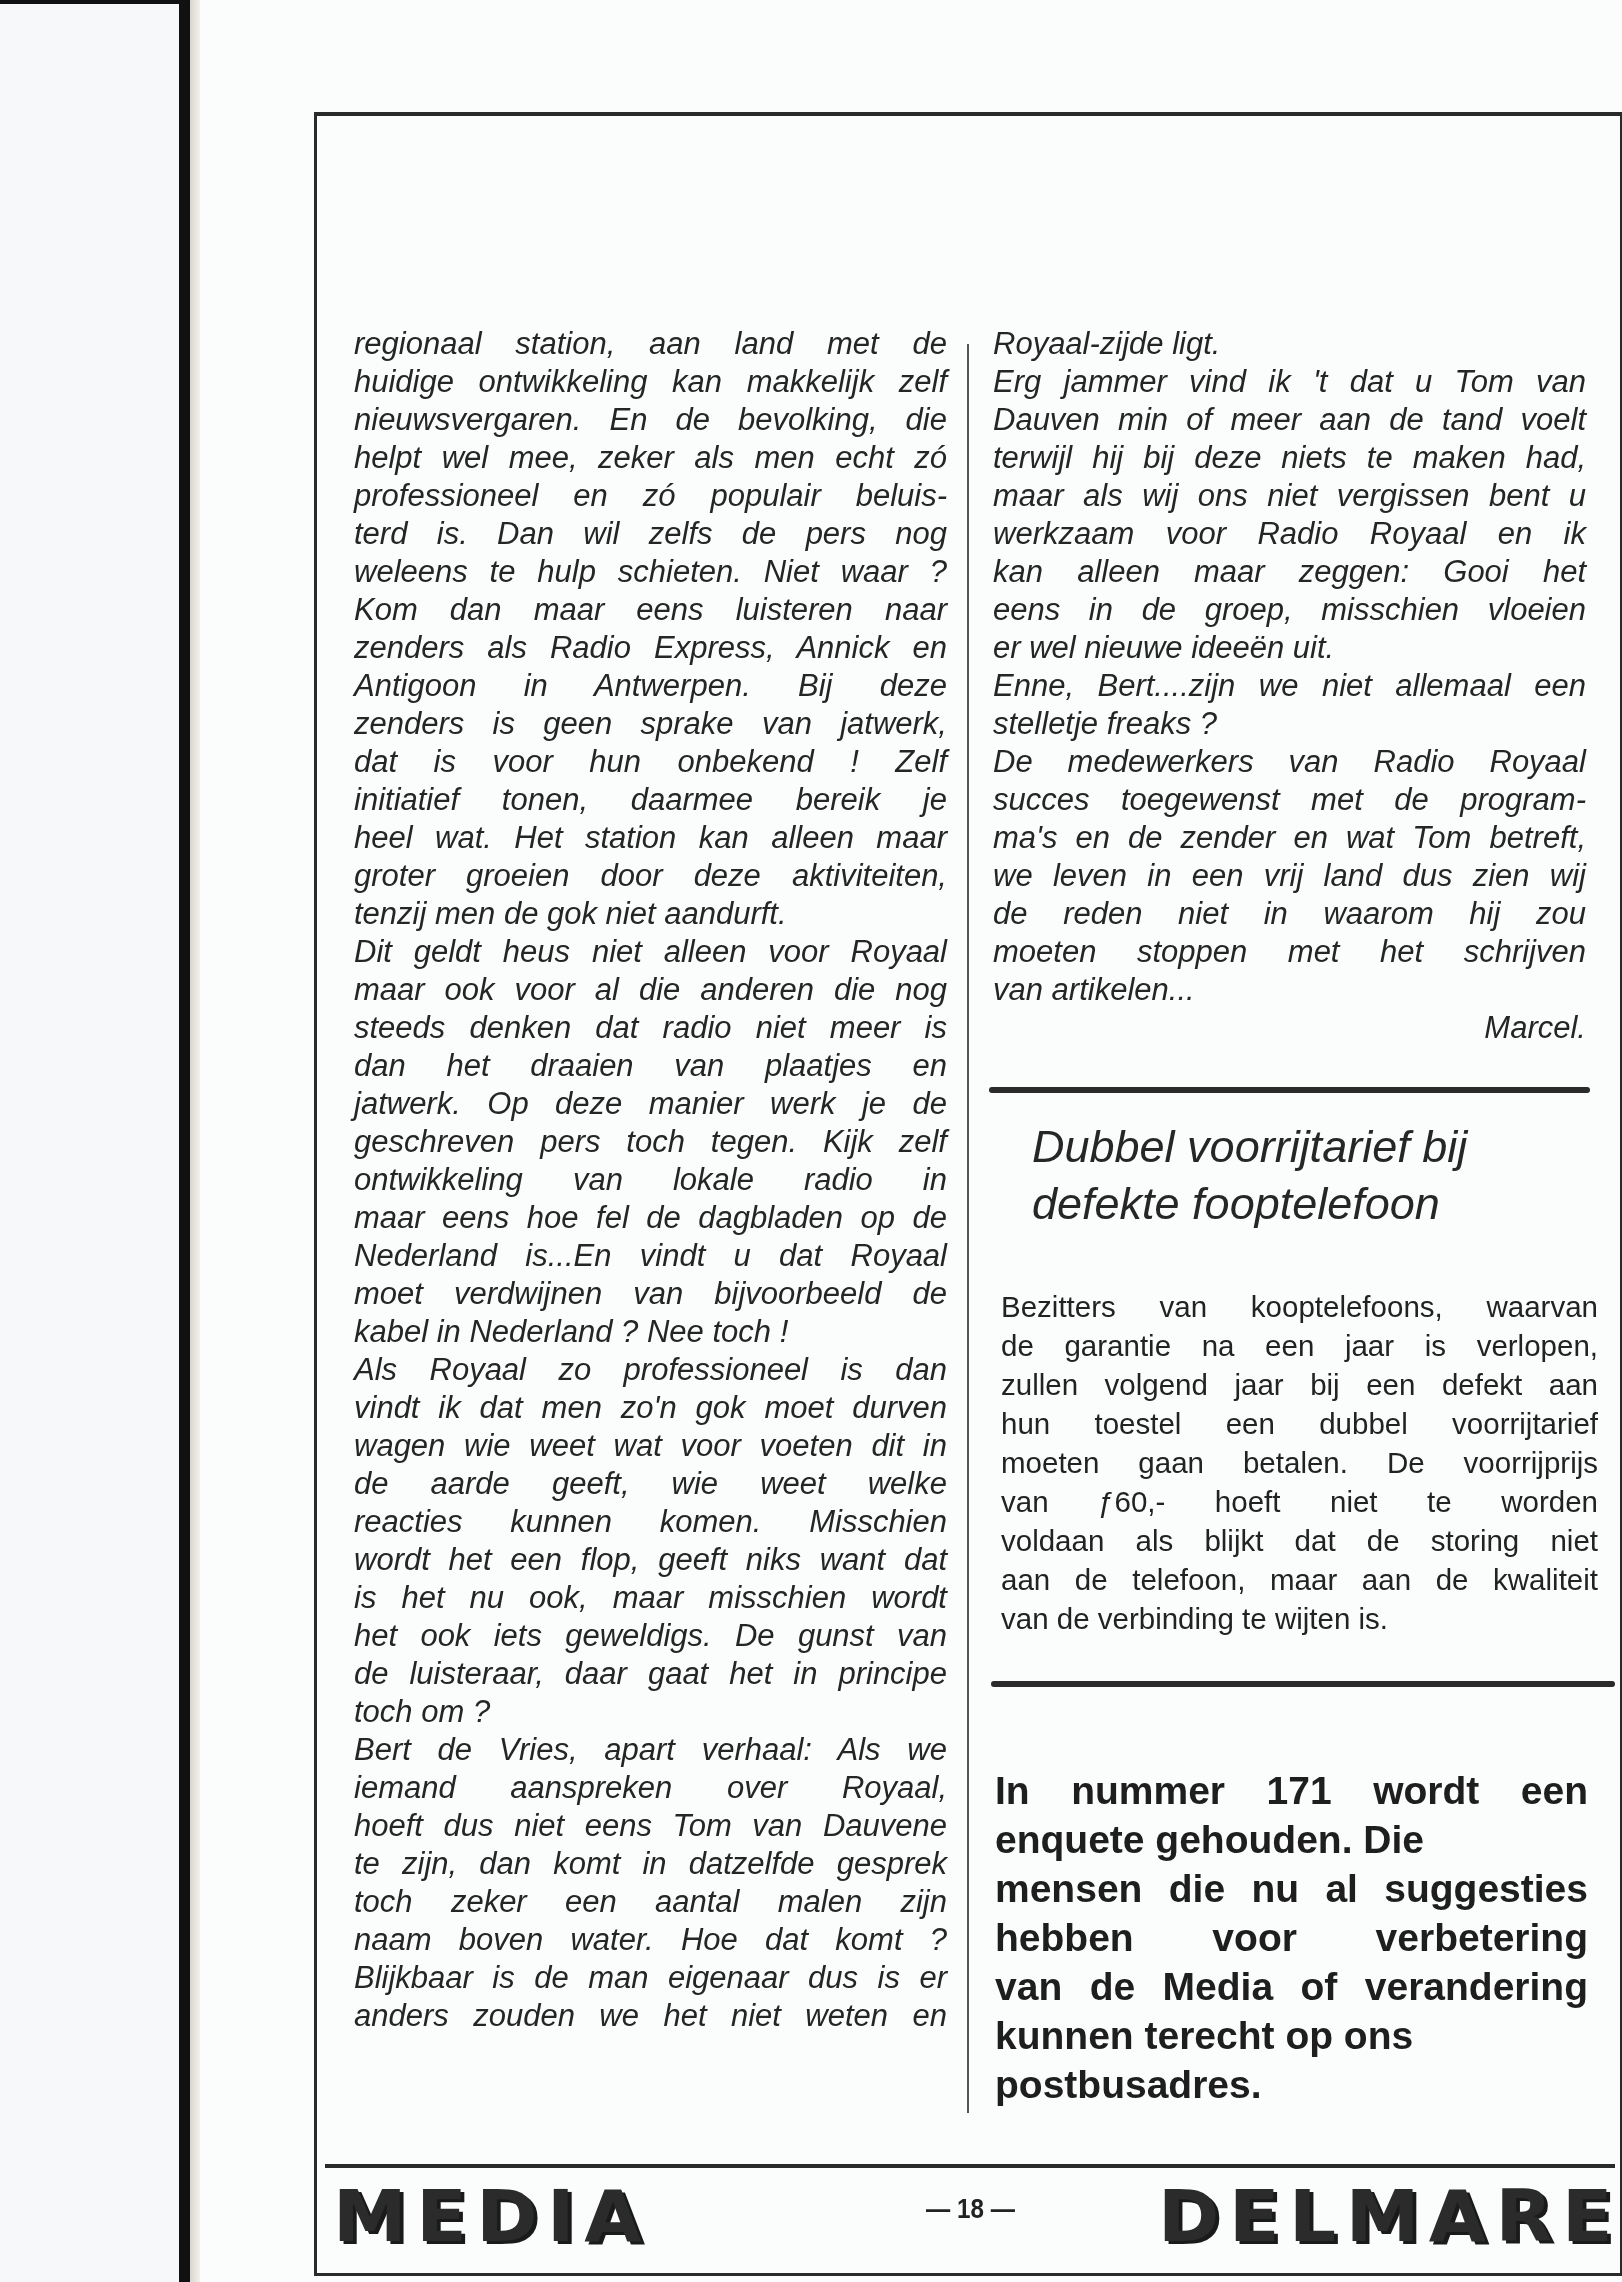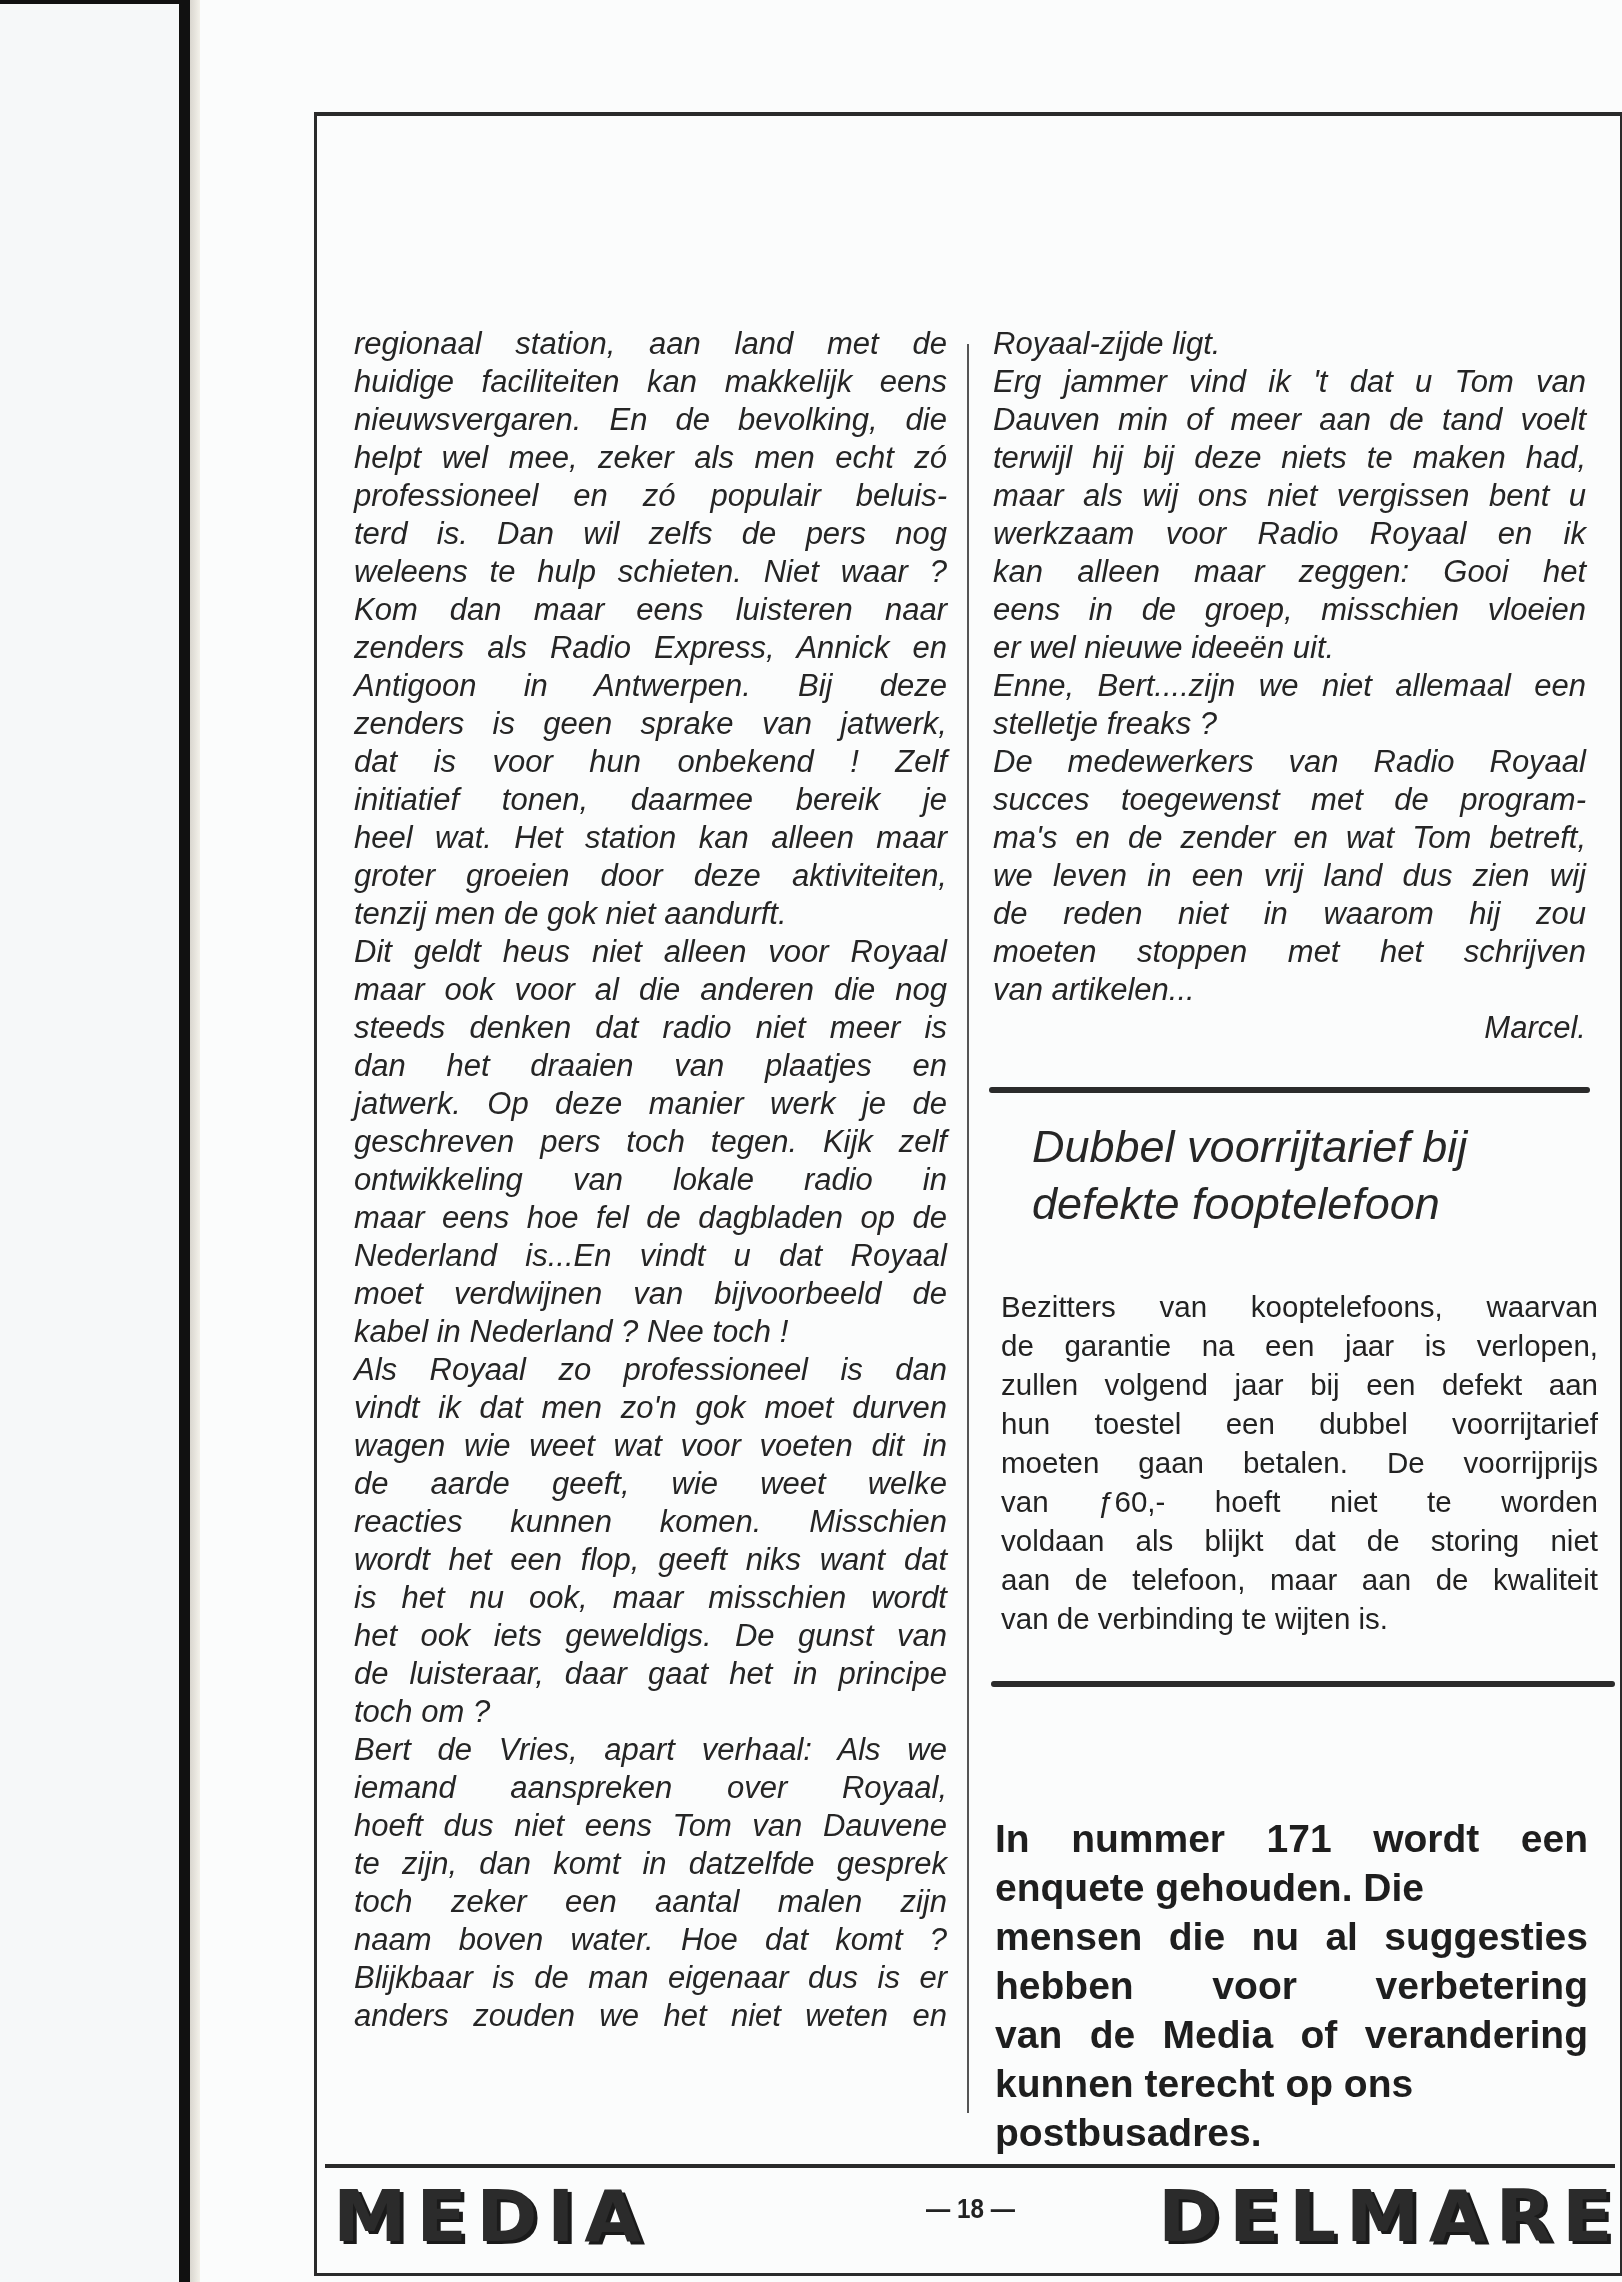--- a/index.html
+++ b/index.html
@@ -42,21 +42,21 @@
       margin: 0;
     }
     .article {
       position: absolute; left: 1001px; top: 1287px; width: 597px;
       font-size: 29.5px; line-height: 39px; color: #222;
     }
     .article .line { display: block; white-space: nowrap; text-align: justify; text-align-last: justify; }
     .article .last { text-align-last: left; }
     .notice {
       position: absolute; left: 995px; top: 1766px; width: 593px;
-      font-size: 39px; line-height: 49px; font-weight: bold; color: #1e1e1e; margin-top: 48px;
+      font-size: 39px; line-height: 49px; font-weight: bold; color: #1e1e1e;
     }
     .notice .line { display: block; white-space: nowrap; text-align: justify; text-align-last: justify; }
     .notice .last { text-align-last: left; }
 
     .footer-rule { position: absolute; left: 325px; top: 2164px; width: 1290px; height: 3.8px; background: #2a2a2a; }
     .masthead {
       position: absolute; top: 2178px; height: 76px;
       font-family: "DejaVu Sans", sans-serif; font-weight: bold; font-size: 74px; line-height: 76px;
       letter-spacing: 9.5px; color: #2b2b2b;
       text-shadow: 3.8px 3.8px 0 #1a1a1a;
@@ -76,21 +76,21 @@
 <div class="left-page"></div>
 <div class="spine-top"></div>
 <div class="spine-dark"></div>
 <div class="spine-light"></div>
 
 <div class="frame"></div>
 <div class="divider"></div>
 
 <div class="col left-col" id="left-col">
     <span class="line">regionaal station, aan land met de</span>
-    <span class="line">huidige faciliteiten kan makkelijk eens</span>
+    <span class="line">huidige ontwikkeling kan makkelijk zelf</span>
     <span class="line">nieuwsvergaren. En de bevolking, die</span>
     <span class="line">helpt wel mee, zeker als men echt zó</span>
     <span class="line">professioneel en zó populair beluis-</span>
     <span class="line">terd is. Dan wil zelfs de pers nog</span>
     <span class="line">weleens te hulp schieten. Niet waar ?</span>
     <span class="line">Kom dan maar eens luisteren naar</span>
     <span class="line">zenders als Radio Express, Annick en</span>
     <span class="line">Antigoon in Antwerpen. Bij deze</span>
     <span class="line">zenders is geen sprake van jatwerk,</span>
     <span class="line">dat is voor hun onbekend ! Zelf</span>

